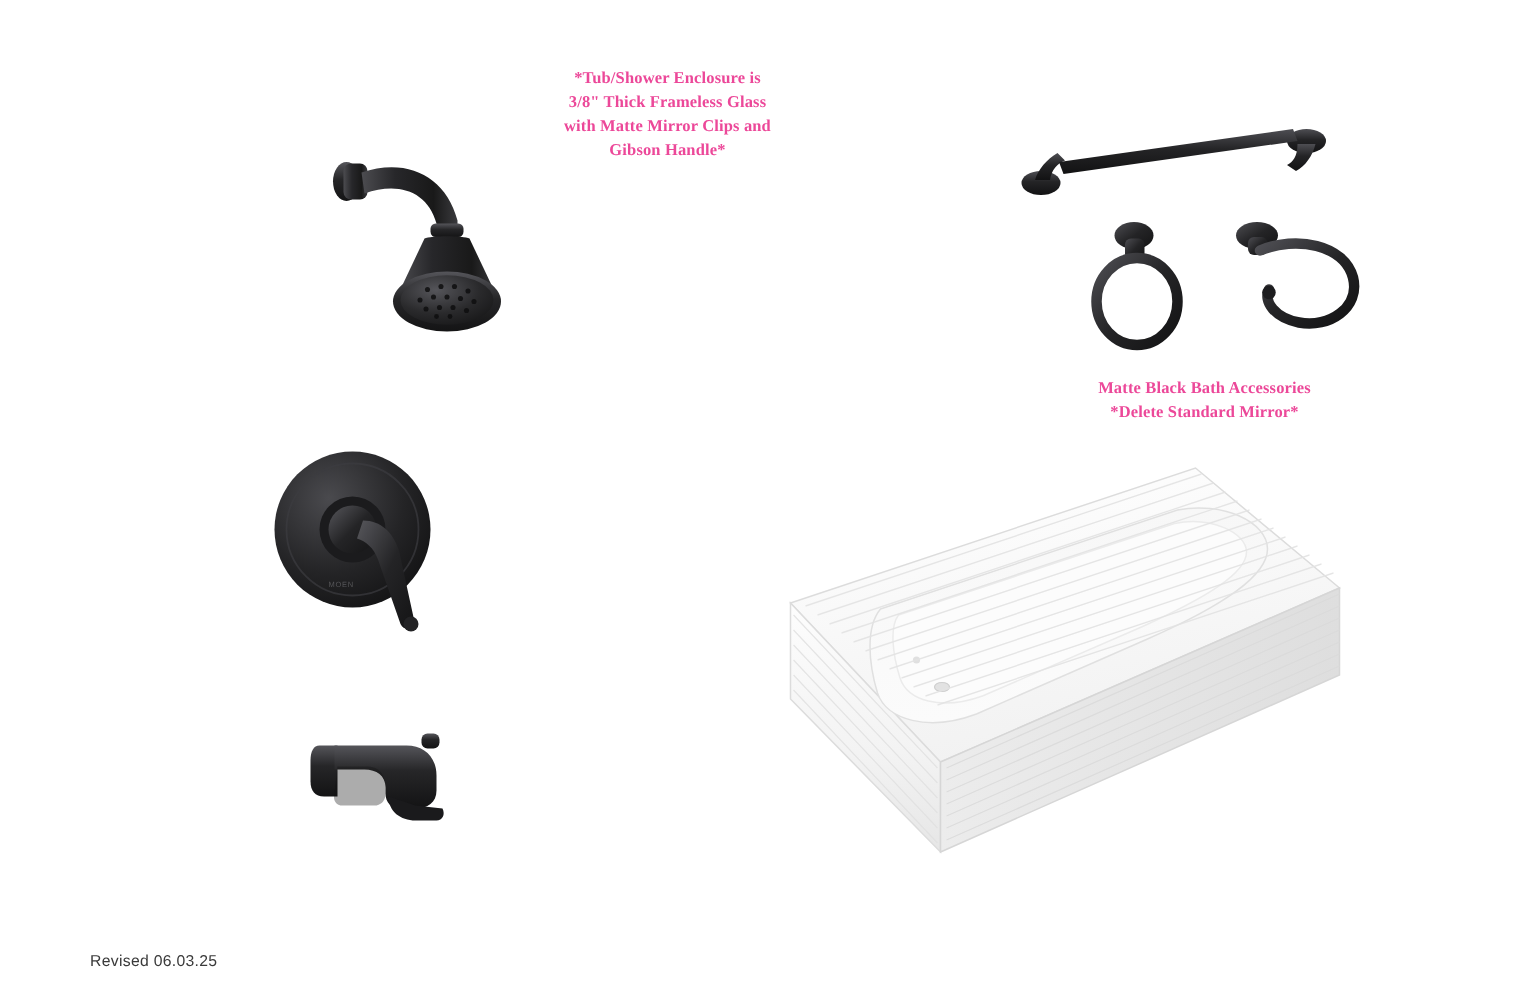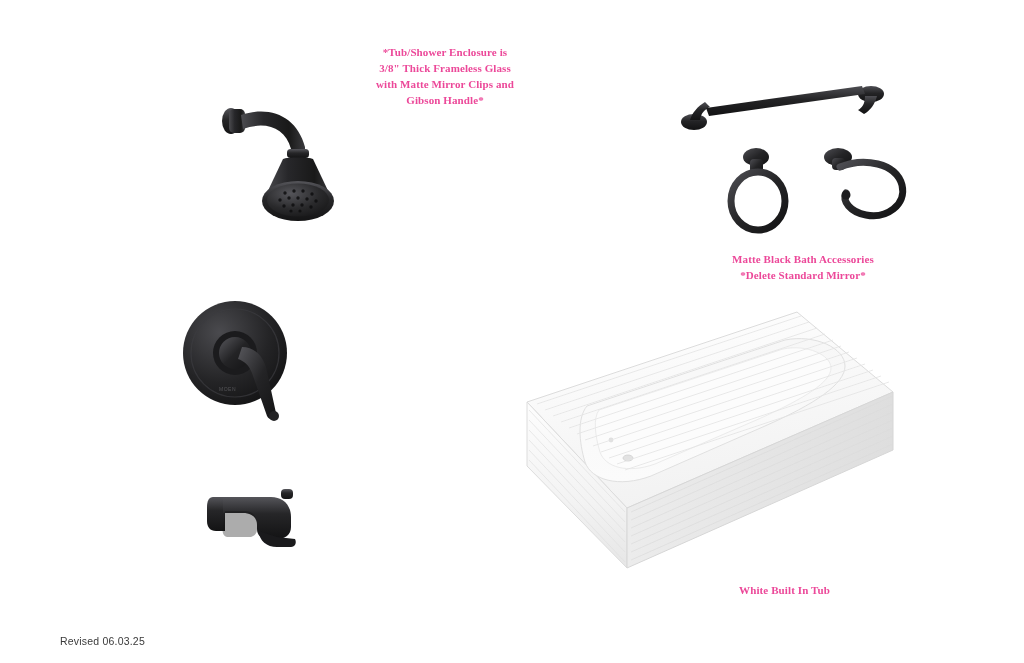--- a/index.html
+++ b/index.html
@@ -280,19 +280,16 @@
     <div>with Matte Mirror Clips and</div>
     <div>Gibson Handle*</div>
   </div>
 
 
   <div class="caption" style="left:707px; top:252px; width:192px;">
     <div>Matte Black Bath Accessories</div>
     <div>*Delete Standard Mirror*</div>
   </div>
 
-  <div class="caption" style="left:707px; top:583px; width:155px;">
-    <div>White Built In Tub</div>
-  </div>
 
   <div class="footer-note">Revised 06.03.25</div>
 
 </div>
 
 </body></html>

